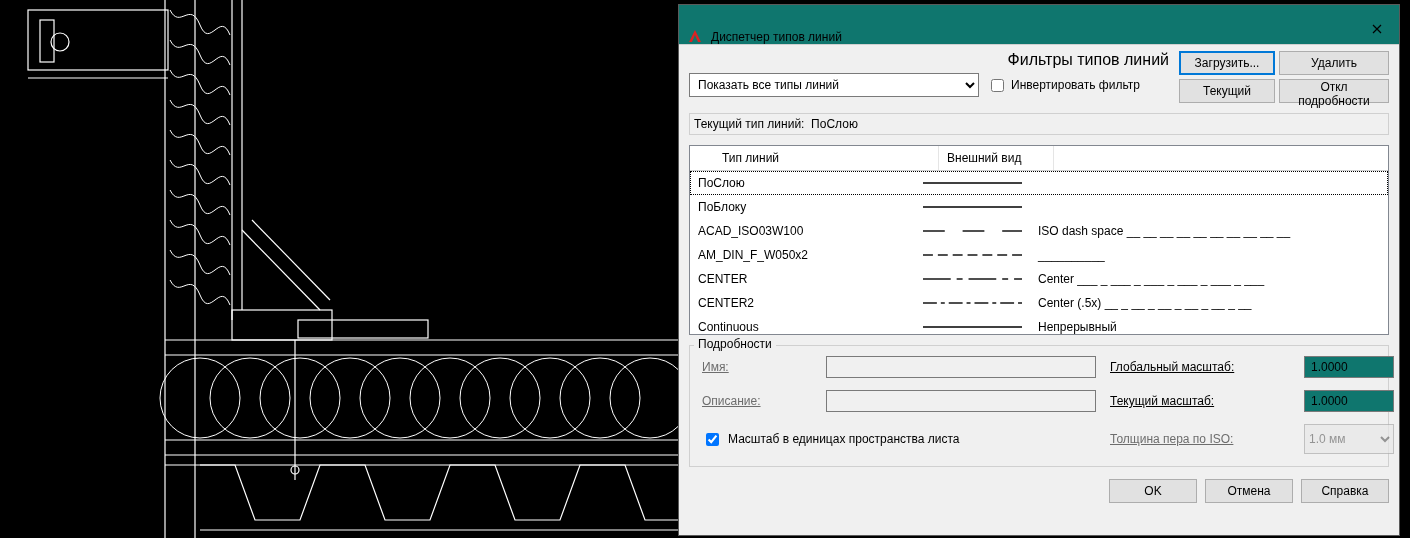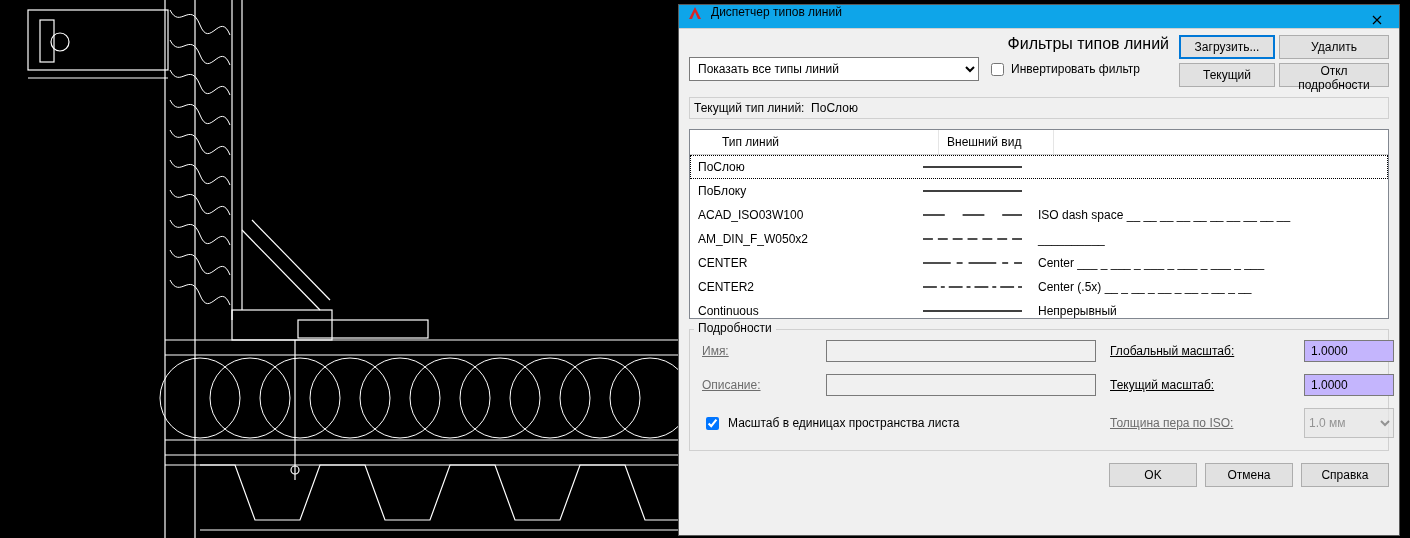--- a/index.html
+++ b/index.html
@@ -24,24 +24,24 @@
     left: 678px;
     top: 4px;
     width: 722px;
     height: 532px;
     background: #f0f0f0;
     border: 1px solid #5a5a5a;
     display: flex;
     flex-direction: column;
   }
   .titlebar {
-    height: 24px;
-    background: #0ea5e9;
+    height: 40px;
+    background: #0f766e;
     display: flex;
-    align-items: flex-start;
+    align-items: flex-end;
     padding-left: 8px;
     border-bottom: 1px solid #d0d0d0;
   }
   .app-icon {
     width: 16px; height: 16px;
     margin-right: 8px;
     display:flex;align-items:center;justify-content:center;
   }
   .title-text { flex: 1; font-size: 12px; color:#000; }
   .close-btn {
@@ -92,21 +92,21 @@
     padding:10px 12px 12px 12px;
     position:relative;
   }
   .details-legend {
     position:absolute; top:-9px; left:4px; background:#f0f0f0; padding:0 4px; font-size:12px;
   }
   .details-grid { display:grid; grid-template-columns: 110px 270px 180px 90px; row-gap:12px; column-gap:14px; align-items:center; }
   .details-grid label { color:#6d6d6d; font-size:12px;text-decoration:underline; }
   .details-grid label.active { color:#000; }
   input.textfield {
-    height:22px; border:1px solid #7a7a7a; background:#c4b5fd; font:inherit; padding:2px 6px;
+    height:22px; border:1px solid #7a7a7a; background:#0f766e; font:inherit; padding:2px 6px;
     color:#000;
   }
   input.textfield[disabled] { background:#f0f0f0; color:#6d6d6d; }
   select.iso { height:30px; width:90px; border:1px solid #adadad; background:#e8e8e8; font:inherit; color:#6d6d6d; }
   .paperspace { grid-column: 1 / span 2; display:flex; align-items:center; gap:6px; color:#000; }
   .footer { display:flex; justify-content:flex-end; gap:8px; margin-top:12px; }
   .footer button { width:88px; }
 </style>
 </head>
 <body>

